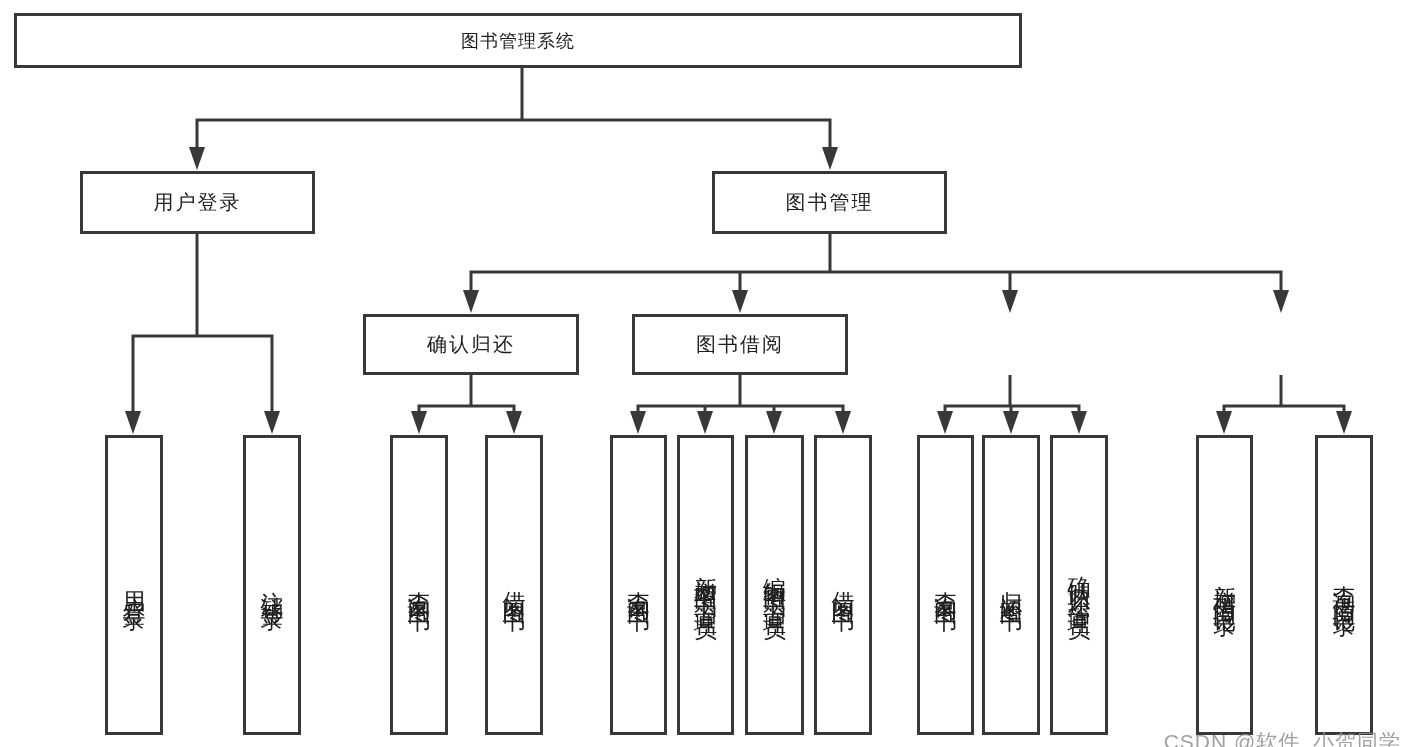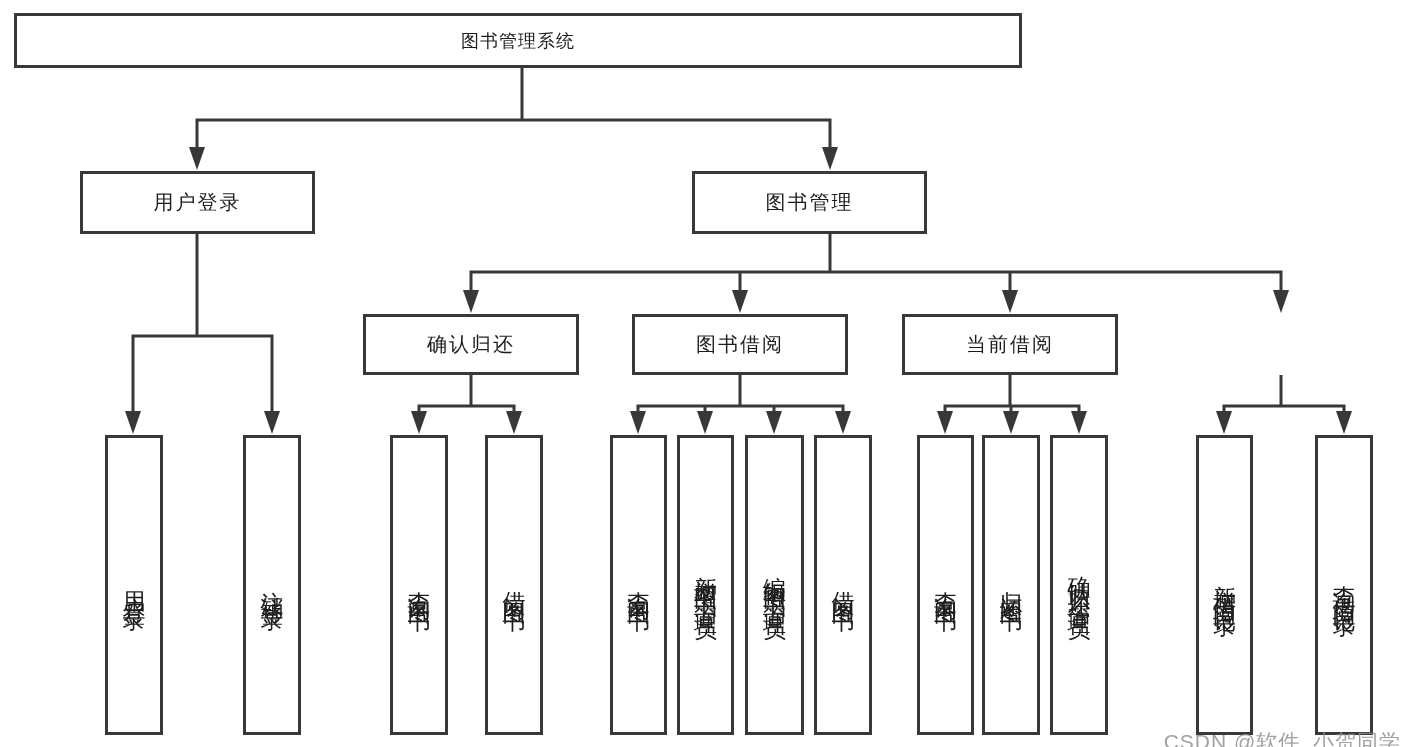--- a/index.html
+++ b/index.html
@@ -98,25 +98,24 @@
       <polygon points="1003,411 1019,411 1011,434"></polygon>
       <polygon points="1071,411 1087,411 1079,434"></polygon>
       <polygon points="1216,411 1232,411 1224,434"></polygon>
       <polygon points="1336,411 1352,411 1344,434"></polygon>
     </g>
   </svg>
 
   <div class="node root" style="left:14px; top:13px; width:1008px; height:55px;">图书管理系统</div>
 
   <div class="node h" style="left:80px; top:171px; width:235px; height:63px;">用户登录</div>
-  <div class="node h" style="left:692px; top:171px; width:235px; height:63px;">图书管理</div>
+  <div class="node h" style="left:712px; top:171px; width:235px; height:63px;">图书管理</div>
 
   <div class="node h" style="left:363px; top:314px; width:216px; height:61px;">确认归还</div>
   <div class="node h" style="left:632px; top:314px; width:216px; height:61px;">图书借阅</div>
-  <div class="node h" style="left:902px; top:314px; width:216px; height:61px;">当前借阅</div>
 
   <div class="node v" style="left:105px; top:435px; width:58px; height:300px;">用户登录</div>
   <div class="node v" style="left:243px; top:435px; width:58px; height:300px;">注销登录</div>
 
   <div class="node v" style="left:390px; top:435px; width:58px; height:300px;">查询图书</div>
   <div class="node v" style="left:485px; top:435px; width:58px; height:300px;">借阅图书</div>
 
   <div class="node v" style="left:610px; top:435px; width:57px; height:300px;">查询图书</div>
   <div class="node v" style="left:677px; top:435px; width:57px; height:300px;">新增图书（管理员）</div>
   <div class="node v" style="left:745px; top:435px; width:59px; height:300px;">编辑图书（管理员）</div>

